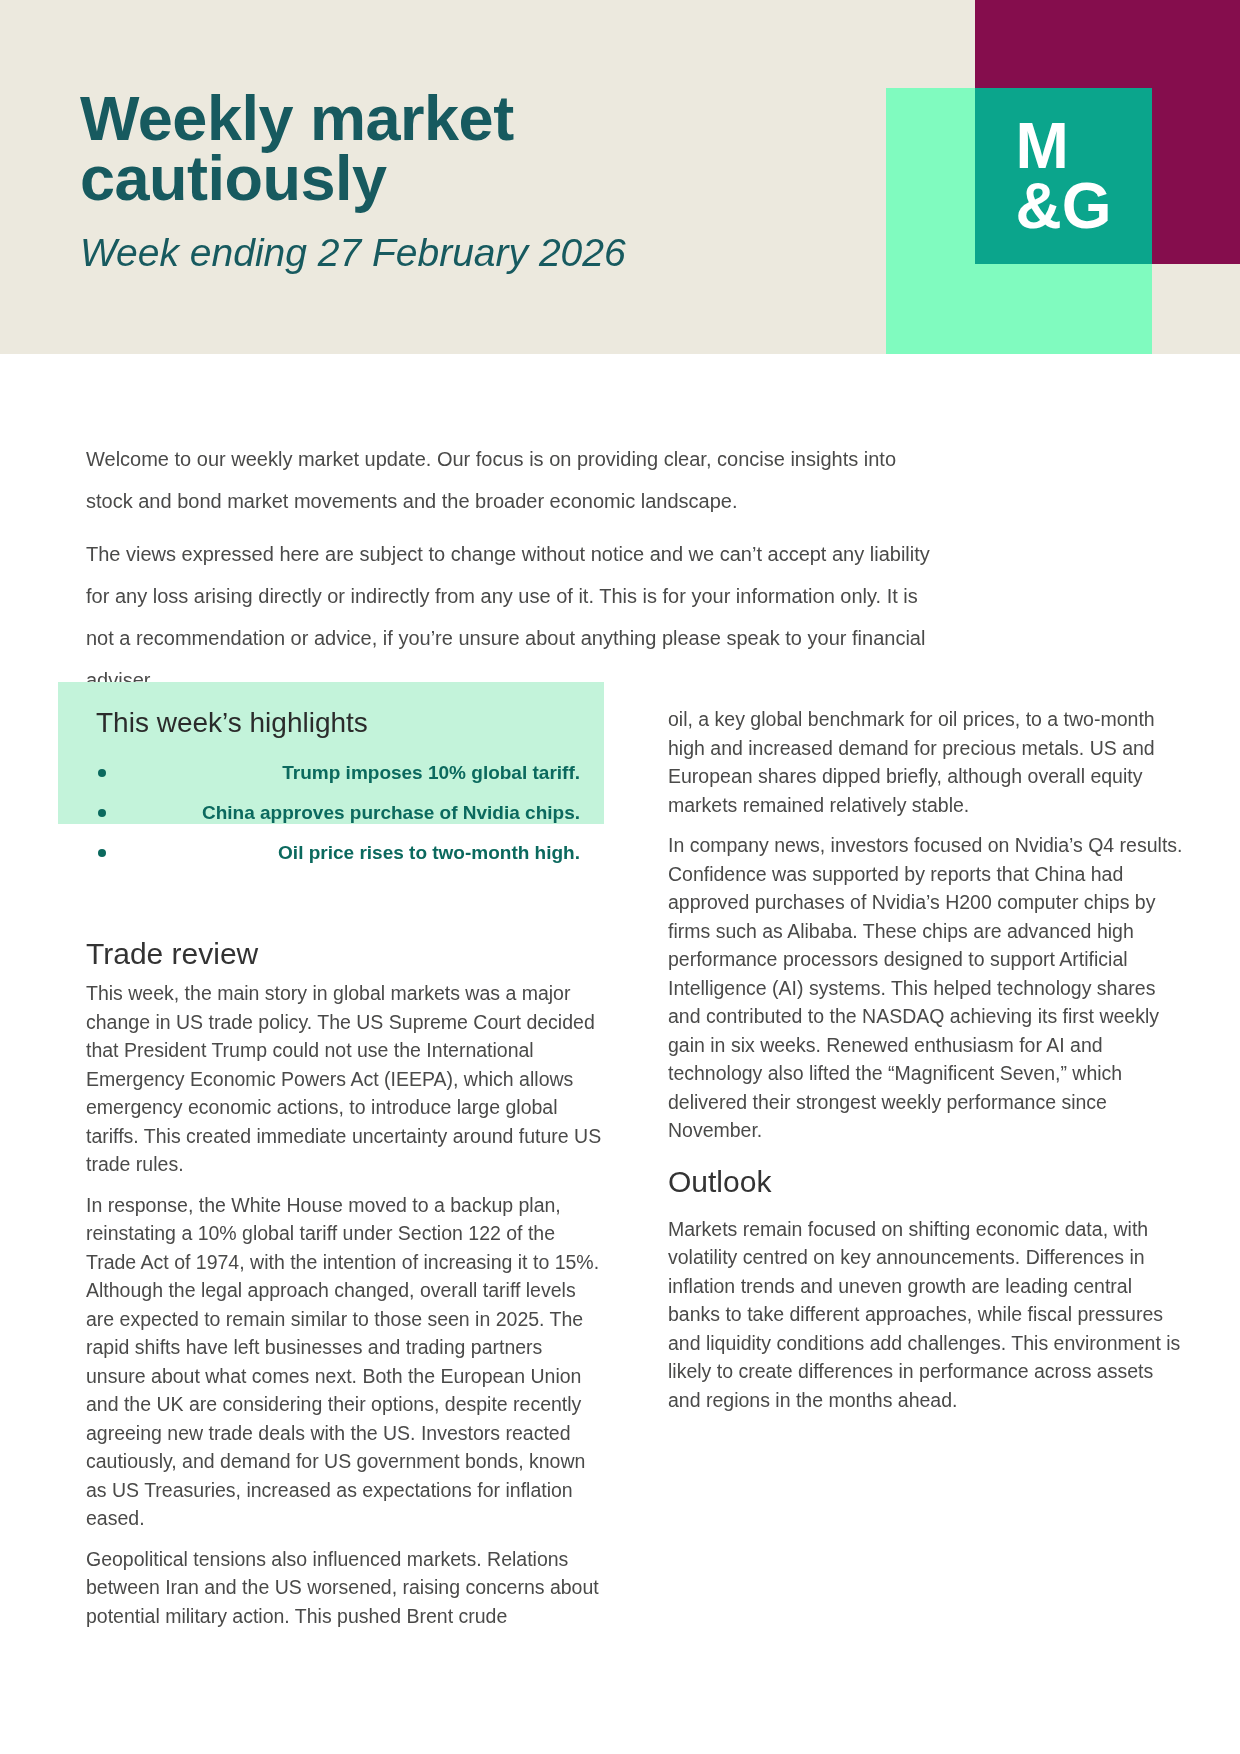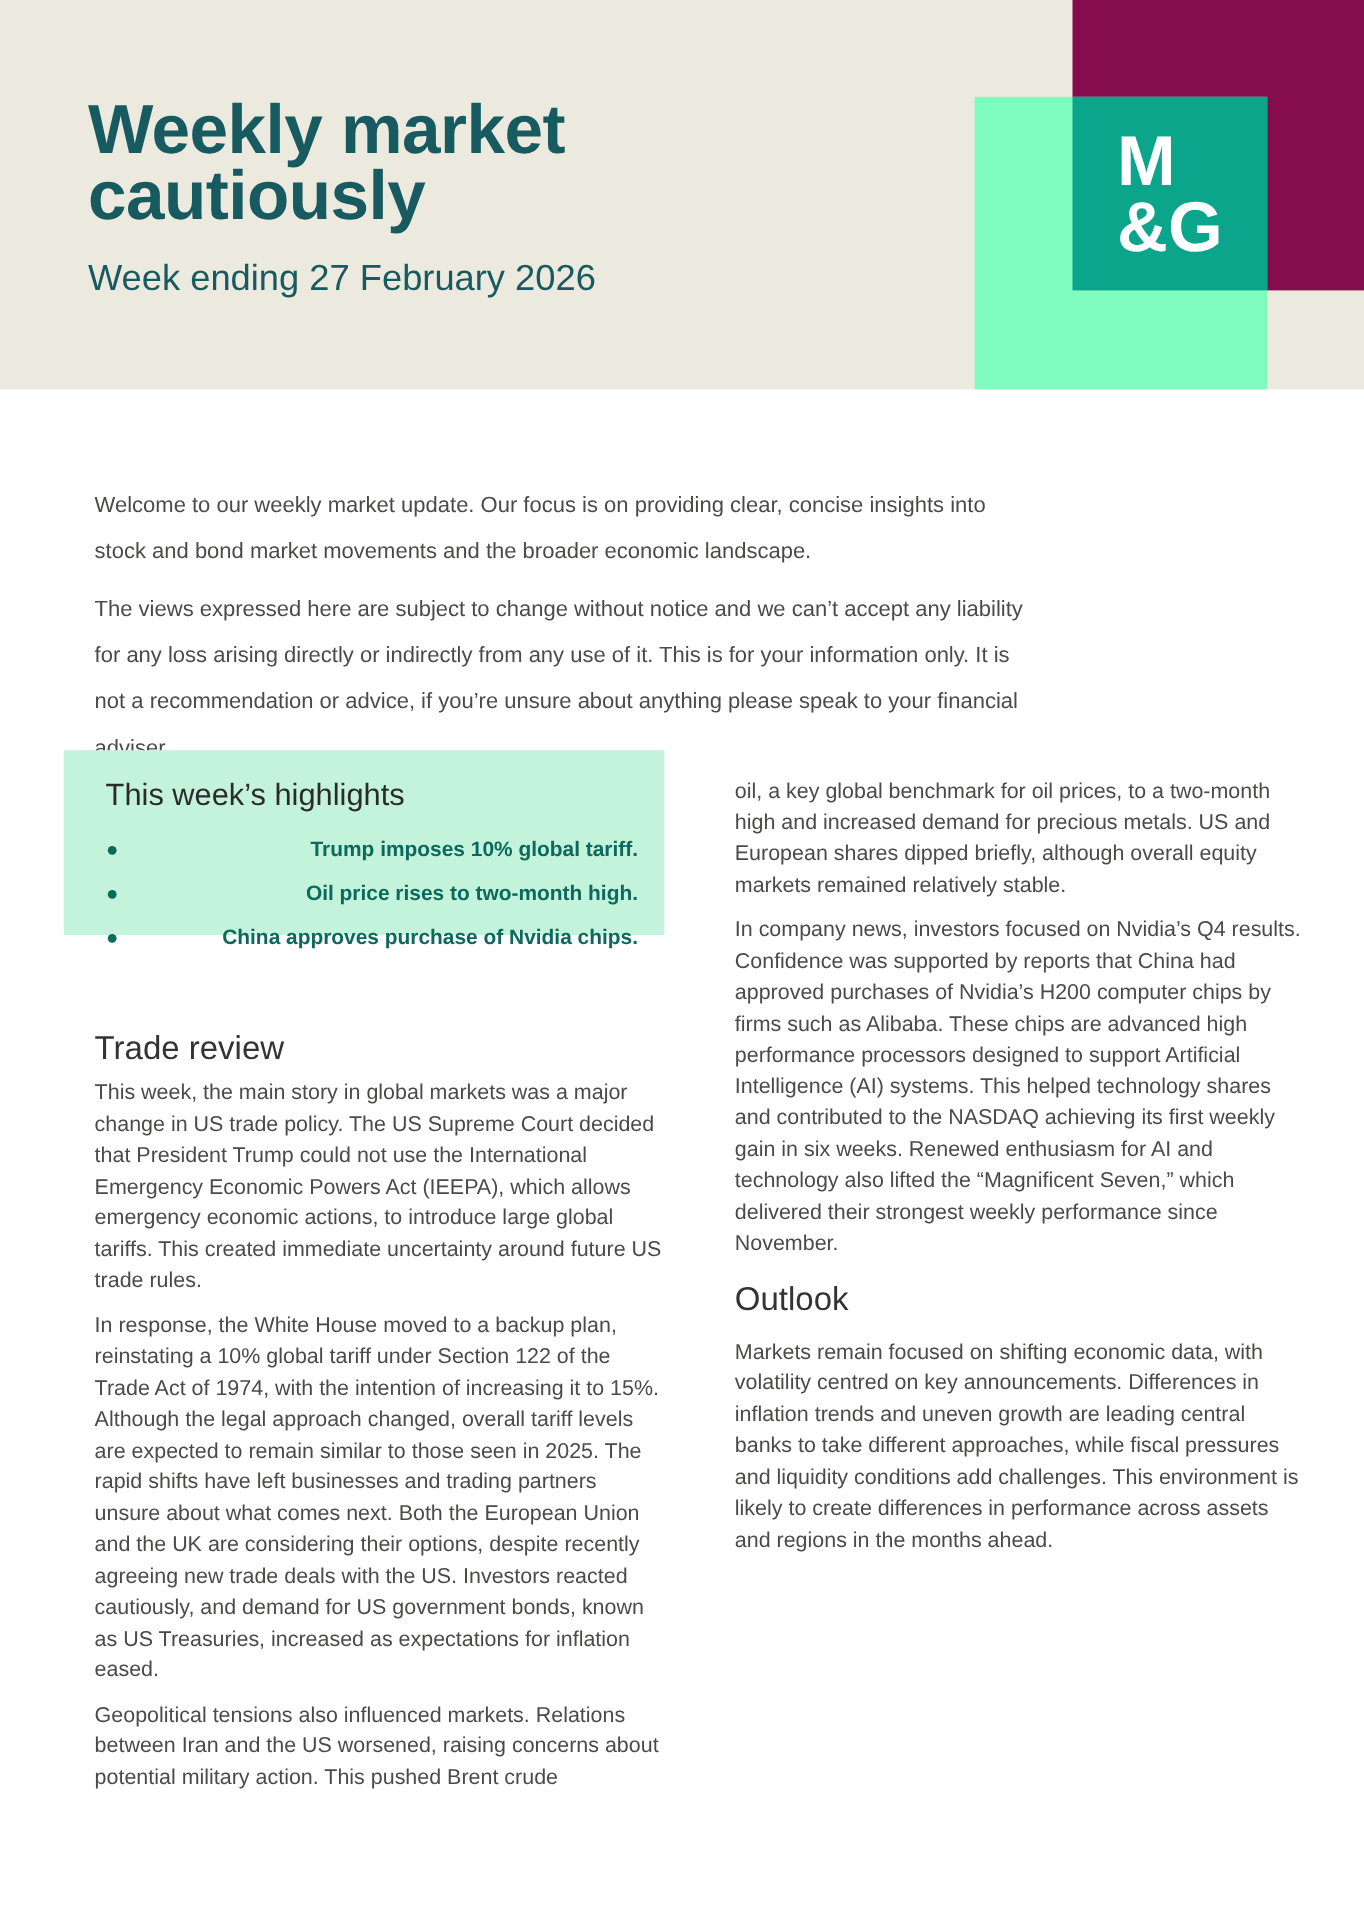--- a/index.html
+++ b/index.html
@@ -14,29 +14,29 @@
 
   
   .header{position:absolute;left:0;top:0;width:1240px;height:354px;background:var(--beige);}
   .maroon-block{position:absolute;left:975px;top:0;width:265px;height:264px;background:var(--maroon);}
   .mint-block{position:absolute;left:886px;top:88px;width:266px;height:266px;background:var(--mint);}
   .logo-square{position:absolute;left:975px;top:88px;width:177px;height:176px;background:var(--teal);
     display:flex;align-items:center;justify-content:center;}
   .logo-text{color:#fff;font-size:64px;line-height:60px;font-weight:700;text-align:left;letter-spacing:0;}
   .title-block{position:absolute;left:80px;top:88px;}
   .page-title{color:var(--title_teal);font-size:63px;line-height:60px;font-weight:600;letter-spacing:-0.5px;}
-  .page-subtitle{color:var(--title_teal);font-size:33px;line-height:40px;font-weight:500;margin-top:25px;}
+  .page-subtitle{color:var(--title_teal);font-size:39px;line-height:40px;font-weight:500;margin-top:25px;font-style:italic;}
 
   
   .intro{position:absolute;left:86px;top:438px;width:845px;color:var(--body_gray);
     font-size:20px;line-height:42px;}
   .intro p{margin-bottom:11px;}
 
   
-  .highlights-box{position:absolute;left:58px;top:682px;width:546px;height:168px;
+  .highlights-box{position:absolute;left:58px;top:682px;width:546px;height:142px;
     background:var(--highlight);padding:24px 24px 0 38px;}
   .highlights-heading{color:#2B2B2B;font-size:28px;line-height:34px;font-weight:500;}
   .highlights-list{list-style:none;margin-top:20px;}
   .highlights-list li{position:relative;padding-left:28px;margin-bottom:14px;
     color:var(--bullet_teal);font-size:19px;line-height:26px;font-weight:700;text-align:right;}
   .bullet-dot{position:absolute;left:2px;top:9px;width:8px;height:8px;border-radius:50%;
     background:var(--bullet_teal);display:inline-block;}
 
   
   .col{position:absolute;width:517px;color:var(--body_gray);font-size:19.5px;line-height:28.5px;}
@@ -76,25 +76,25 @@
 
   <div class="highlights-box">
     <div class="highlights-heading">This week’s highlights</div>
     <ul class="highlights-list">
       <li>
         <span class="bullet-dot"></span>
         <span>Trump imposes 10% global tariff.</span>
       </li>
       <li>
         <span class="bullet-dot"></span>
-        <span>Oil price rises to two-month high.</span>
+        <span>China approves purchase of Nvidia chips.</span>
       </li>
       <li>
         <span class="bullet-dot"></span>
-        <span>China approves purchase of Nvidia chips.</span>
+        <span>Oil price rises to two-month high.</span>
       </li>
     </ul>
   </div>
 
   <div class="col col-left">
     <h2>Trade review</h2>
     <p>This week, the main story in global markets was a major change in US trade policy. The US Supreme Court decided that President Trump could not use the International Emergency Economic Powers Act (IEEPA), which allows emergency economic actions, to introduce large global tariffs. This created immediate uncertainty around future US trade rules.</p>
     <p>In response, the White House moved to a backup plan, reinstating a 10% global tariff under Section 122 of the Trade Act of 1974, with the intention of increasing it to 15%. Although the legal approach changed, overall tariff levels are expected to remain similar to those seen in 2025. The rapid shifts have left businesses and trading partners unsure about what comes next. Both the European Union and the UK are considering their options, despite recently agreeing new trade deals with the US. Investors reacted cautiously, and demand for US government bonds, known as US Treasuries, increased as expectations for inflation eased.</p>
     <p>Geopolitical tensions also influenced markets. Relations between Iran and the US worsened, raising concerns about potential military action. This pushed Brent crude</p>
   </div>

